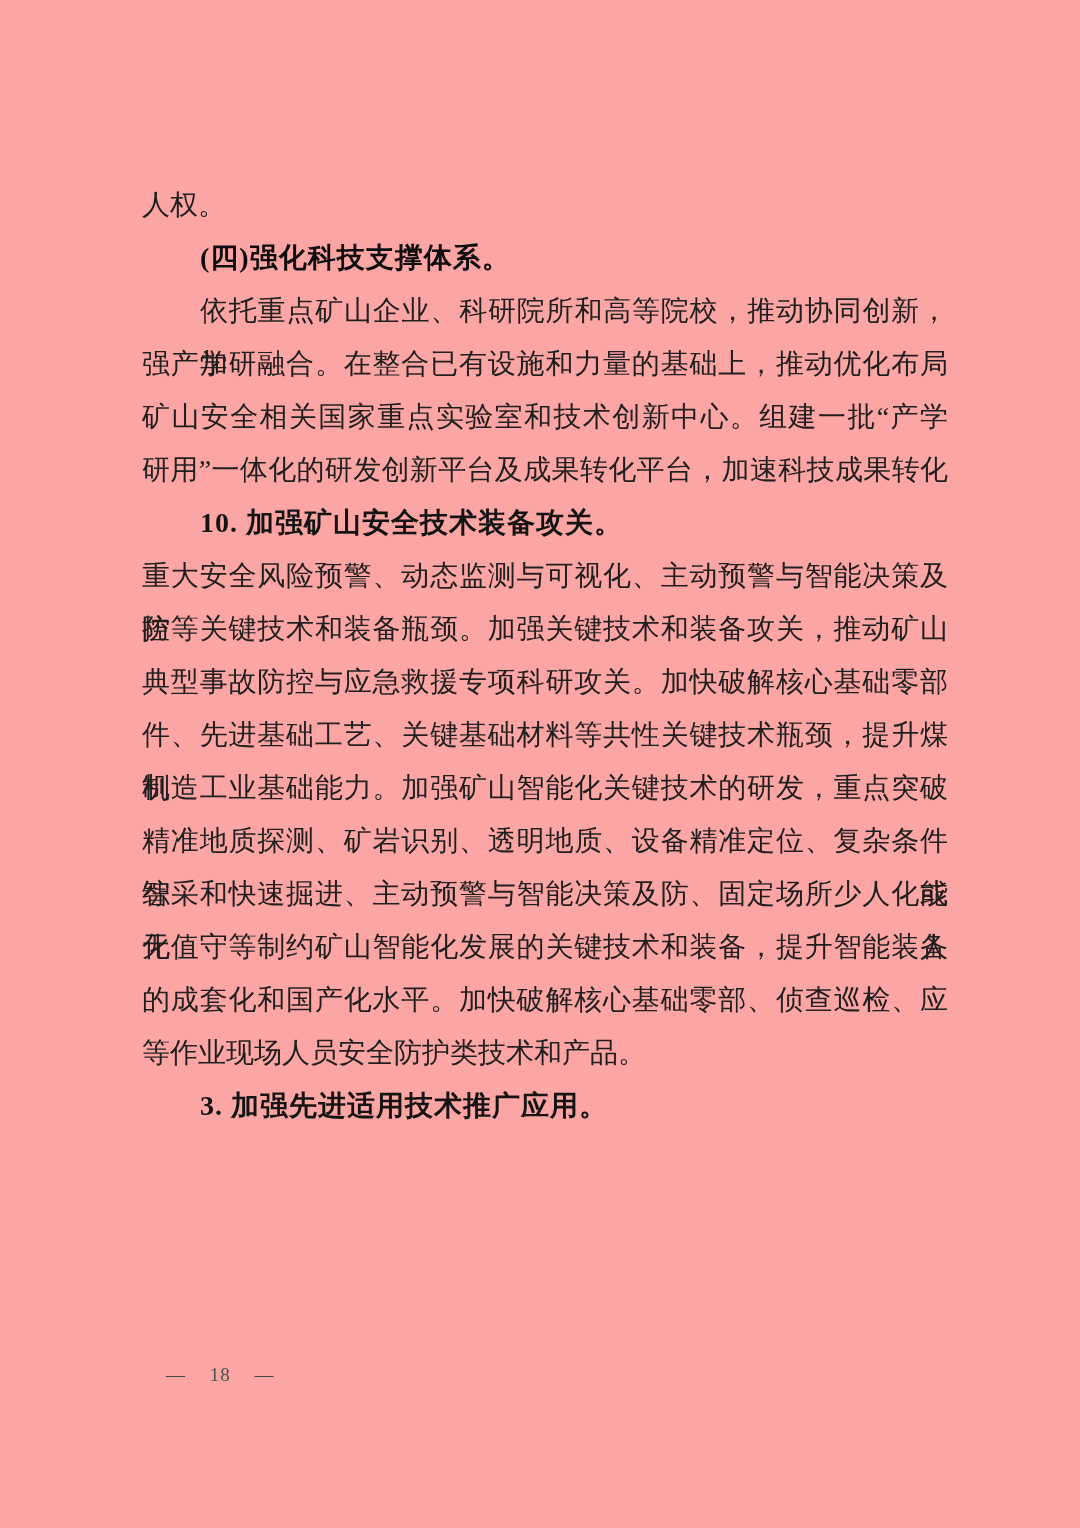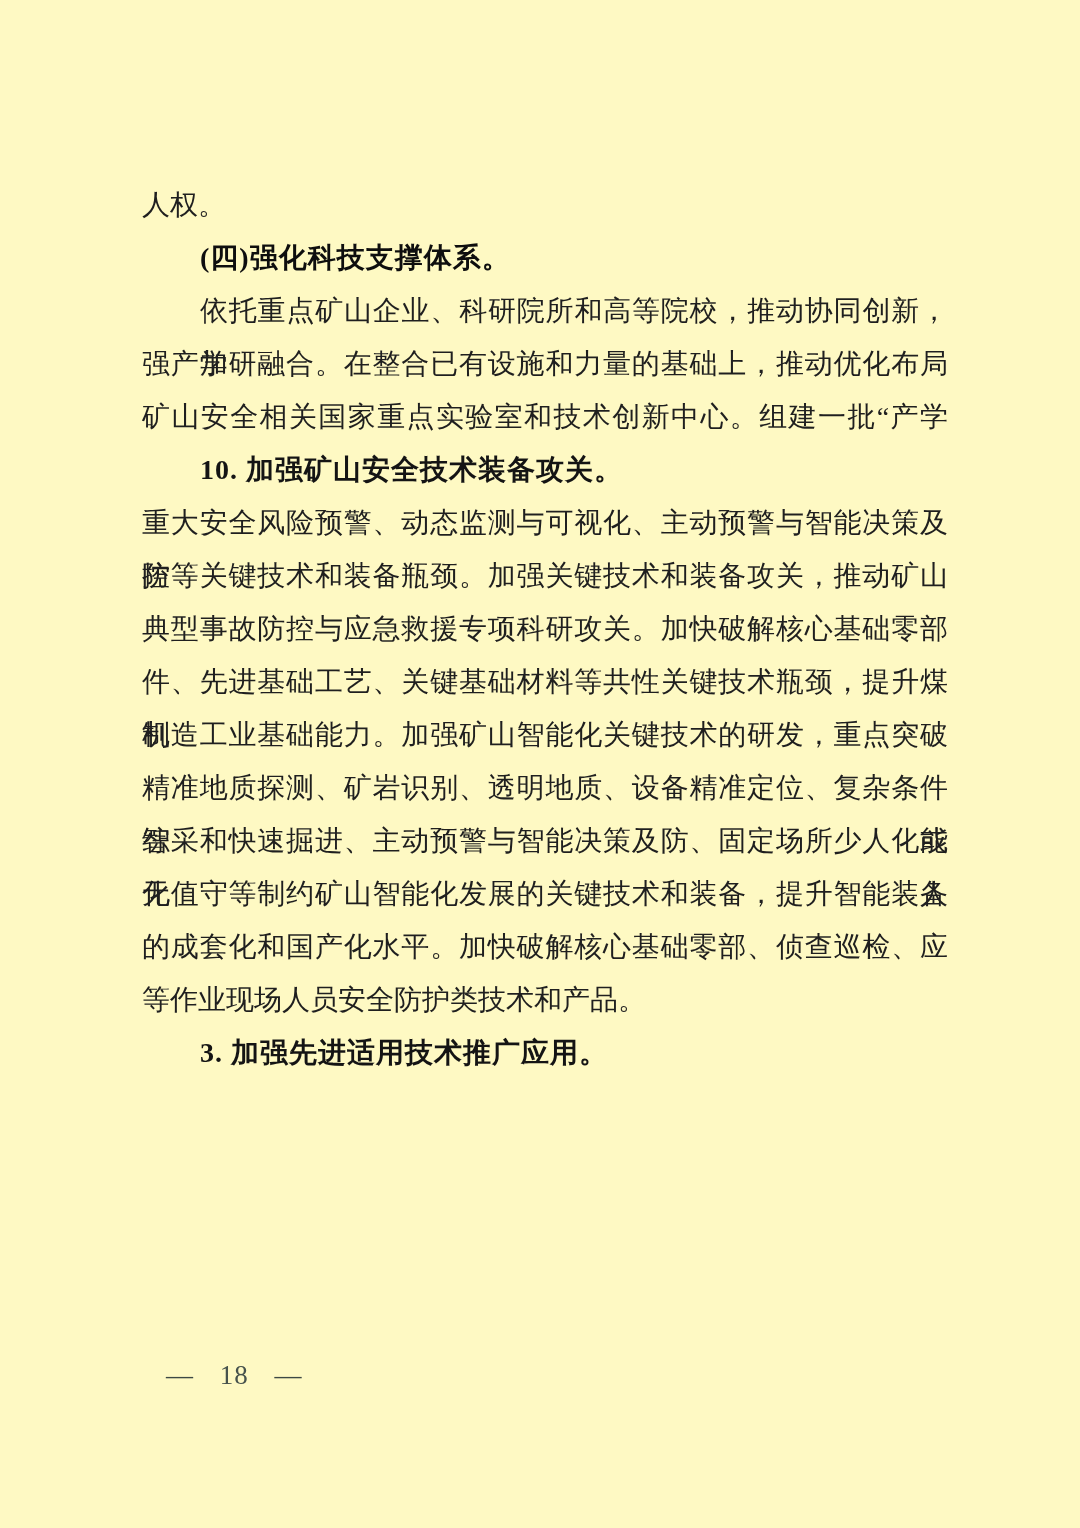--- a/index.html
+++ b/index.html
@@ -49,44 +49,45 @@
   }
   .line.h1 {
     color: #0e0e0e;
   }
   .footer {
     position: absolute;
     left: 166px;
     top: 1352px;
     height: 46px;
     line-height: 46px;
-    font-size: 27px;
+    font-size: 19px;
     color: #47534d;
     letter-spacing: 1px;
   }
   .footer .num {
     display: inline-block;
     margin: 0 18px;
     color: #47534d;
   }
   .footer .dash {
     color: #3d4844;
   }
 </style>
 </head>
 <body>
 
-<div class="page" style="background: #fef9c3;">
+<div class="page" style="background: #fca5a5;">
 
   <div class="doc" id="doc-body">
       <div class="line">人权。</div>
       <div class="line heading h1 indent">(四)强化科技支撑体系。</div>
       <div class="line indent just">依托重点矿山企业、科研院所和高等院校，推动协同创新，加</div>
       <div class="line just">强产学研融合。在整合已有设施和力量的基础上，推动优化布局</div>
       <div class="line just">矿山安全相关国家重点实验室和技术创新中心。组建一批“产学</div>
+      <div class="line just">研用”一体化的研发创新平台及成果转化平台，加速科技成果转化</div>
       <div class="line heading h2 indent">10. 加强矿山安全技术装备攻关。</div>
       <div class="line just">重大安全风险预警、动态监测与可视化、主动预警与智能决策及防</div>
       <div class="line just">控等关键技术和装备瓶颈。加强关键技术和装备攻关，推动矿山</div>
       <div class="line just">典型事故防控与应急救援专项科研攻关。加快破解核心基础零部</div>
       <div class="line just">件、先进基础工艺、关键基础材料等共性关键技术瓶颈，提升煤机</div>
       <div class="line just">制造工业基础能力。加强矿山智能化关键技术的研发，重点突破</div>
       <div class="line just">精准地质探测、矿岩识别、透明地质、设备精准定位、复杂条件智能</div>
       <div class="line just">综采和快速掘进、主动预警与智能决策及防、固定场所少人化或无人</div>
       <div class="line just">化值守等制约矿山智能化发展的关键技术和装备，提升智能装备</div>
       <div class="line just">的成套化和国产化水平。加快破解核心基础零部、侦查巡检、应</div>

